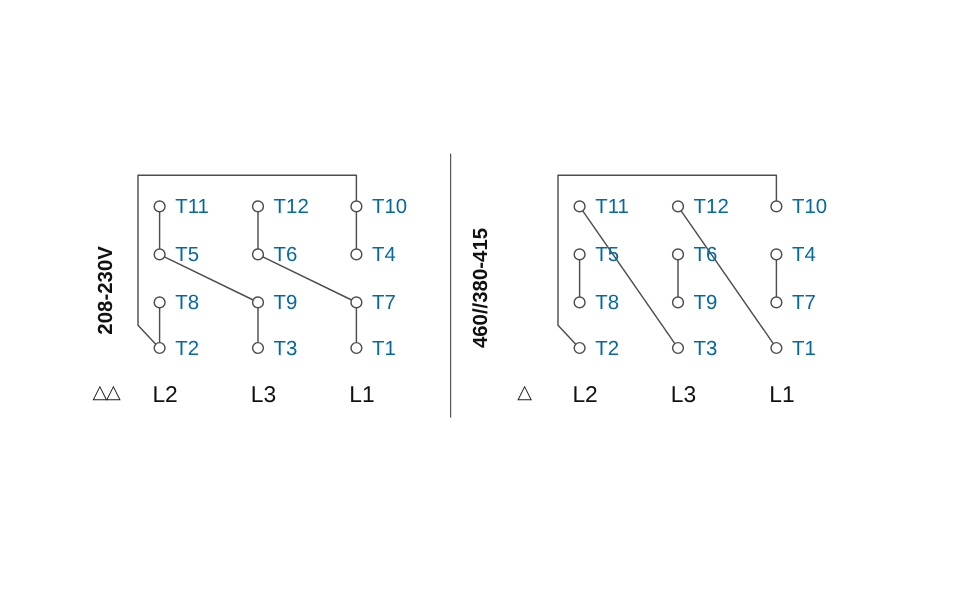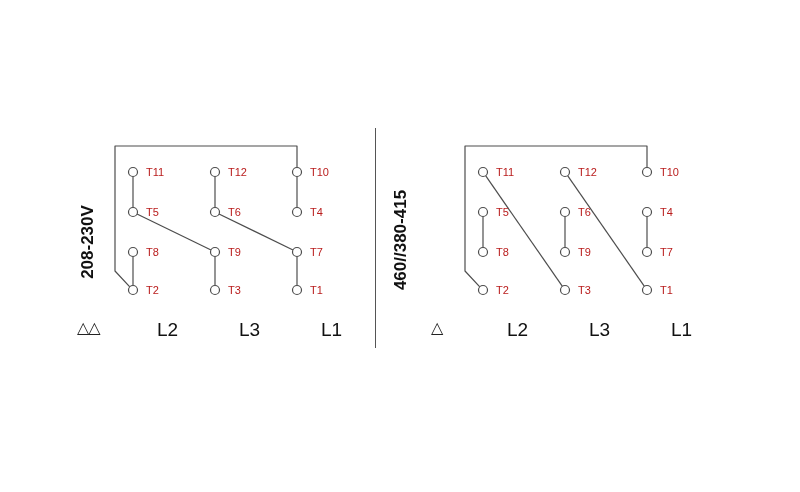--- a/index.html
+++ b/index.html
@@ -7,33 +7,32 @@
     position:relative;
     width:800px;height:492px;
     background:#ffffff;
     font-family:"Liberation Sans", sans-serif;
     color:#111111;
     overflow:hidden;
   }
   .wiring-svg{position:absolute;left:0;top:0;}
   .tl{ 
     position:absolute;
-    font-size:11px;
+    font-size:17px;
     line-height:1;
     transform:translateY(-50%);
     white-space:nowrap;
-    color:#b91c1c;
+    color:#0369a1;
   }
   .ll{ 
     position:absolute;
     font-size:19px;
     line-height:1;
     white-space:nowrap;
     color:#111111;
-    margin-left:30px;
   }
   .vlabel{
     position:absolute;
     font-size:17px;
     font-weight:bold;
     white-space:nowrap;
     transform:translate(-50%,-50%) rotate(-90deg);
     color:#111111;
   }
   .sym{

